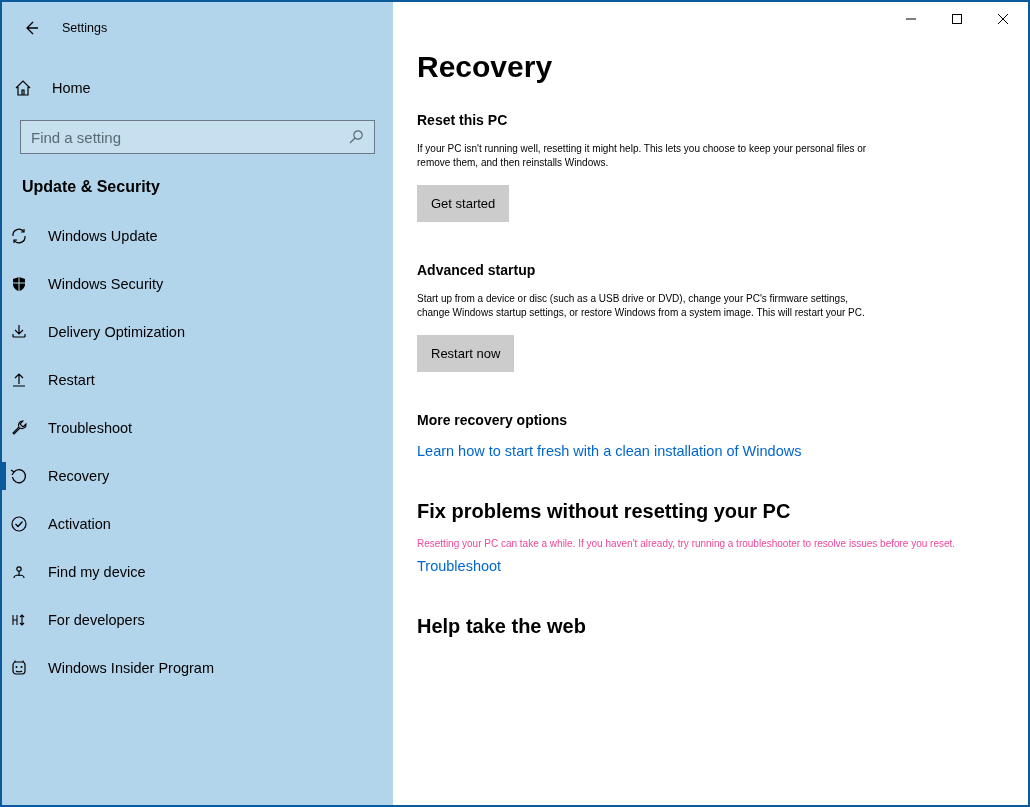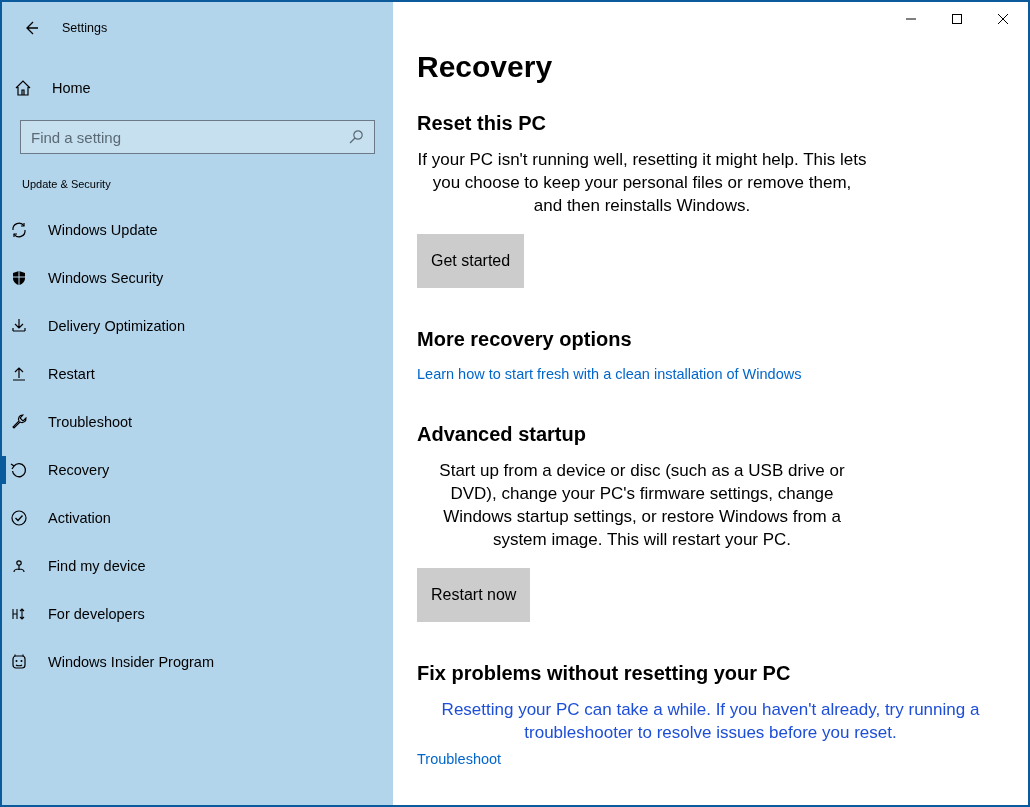--- a/index.html
+++ b/index.html
@@ -51,21 +51,21 @@
     padding: 0 10px;
     font-size: 14.5px;
   }
   .search-box input {
     flex: 1; background: transparent; border: none; outline: none;
     font-size: 15px; color: #a21caf;
     font-family: inherit;
   }
   .search-box input::placeholder { color: #5a6a74; }
   .category {
-    font-size: 11px; font-weight: 400;
+    font-size: 16px; font-weight: 700;
     padding: 24px 20px 10px 20px;
   }
   .nav {
     margin-top: 6px;
   }
   .nav-item {
     height: 48px;
     display: flex; align-items: center;
     padding-left: 8px; gap: 20px;
     font-size: 14.5px;
@@ -76,29 +76,29 @@
     position: absolute; left: 0; top: 10px; bottom: 10px;
     width: 4px; background: #0a5a9c;
   }
   .nav-item .icon { width: 18px; height: 18px; display:flex; align-items:center; justify-content:center; flex-shrink:0;}
   .content {
     flex: 1; padding: 48px 24px 24px 24px;
     overflow-y: auto;
     color: #000;
   }
   h1 { font-size: 30px; font-weight: 600; margin-bottom: 28px; }
-  h2 { font-size: 20px; font-weight: 600; margin-bottom: 14px; }
+  h2 { font-size: 14px; font-weight: 600; margin-bottom: 14px; }
   h2.smaller { font-size: 20px; }
   .section { margin-bottom: 40px; max-width: 660px;}
   .section.wide { max-width: none; }
-  p { font-size: 17px; line-height: 1.35; margin-bottom: 16px; max-width: 450px; text-align: center;}
-  .wide p { max-width: none; color: #1d4ed8; margin-bottom: 6px;}
+  p { font-size: 10px; line-height: 1.35; margin-bottom: 16px; max-width: 450px;}
+  .wide p { max-width: none; color: #ec4899; margin-bottom: 6px;}
   .btn {
     background: #cccccc; border: none;
-    padding: 18px 14px; font-size: 16px;
+    padding: 11px 14px; font-size: 13px;
     font-family: inherit;
     min-width: 90px;
     text-align: center;
     display: inline-block;
   }
   a.link { color: #0066cc; text-decoration: none; font-size: 14.5px; }
   svg { display: block; }
 </style>
 </head>
 <body>
@@ -255,28 +255,28 @@
     <div class="content">
       <h1>Recovery</h1>
 
       <div class="section">
         <h2>Reset this PC</h2>
         <p>If your PC isn't running well, resetting it might help. This lets you choose to keep your personal files or remove them, and then reinstalls Windows.</p>
         <button class="btn">Get started</button>
       </div>
 
       <div class="section">
-        <h2>More recovery options</h2>
-        <a href="#" class="link">Learn how to start fresh with a clean installation of Windows</a>
-      </div>
-
-      <div class="section">
         <h2>Advanced startup</h2>
         <p>Start up from a device or disc (such as a USB drive or DVD), change your PC's firmware settings, change Windows startup settings, or restore Windows from a system image. This will restart your PC.</p>
         <button class="btn">Restart now</button>
+      </div>
+
+      <div class="section">
+        <h2>More recovery options</h2>
+        <a href="#" class="link">Learn how to start fresh with a clean installation of Windows</a>
       </div>
 
       <div class="section wide">
         <h2 class="smaller">Fix problems without resetting your PC</h2>
         <p>Resetting your PC can take a while. If you haven't already, try running a troubleshooter to resolve issues before you reset.</p>
         <a href="#" class="link">Troubleshoot</a>
       </div>
 
       <div class="section">
         <h2 class="smaller">Help take the web</h2>

